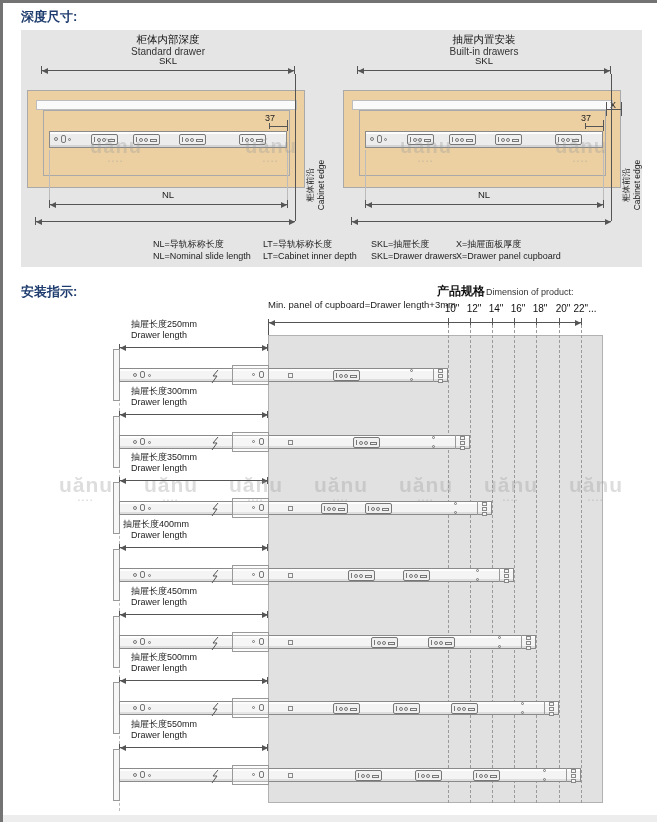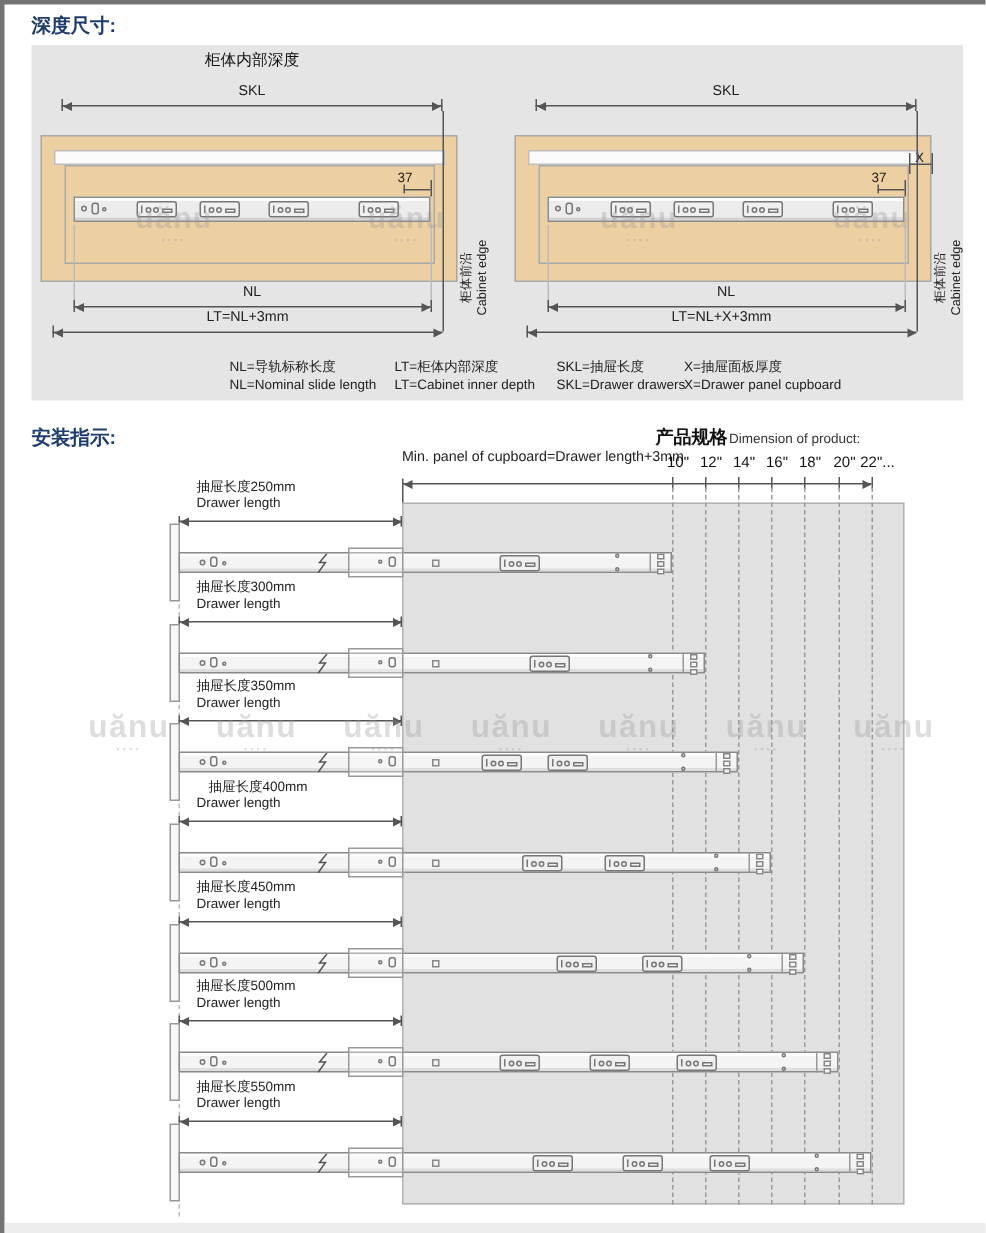--- a/index.html
+++ b/index.html
@@ -20,20 +20,21 @@
 </style>
 </head>
 <body>
 
 <div class="page">
 
   <div class="sec-title" style="left:18px;top:5px;">深度尺寸:</div>
 
   <div class="panel" id="depth-panel">
       <div style="position: absolute; left: 20px; top: 3px; width: 254px; text-align: center; font-size: 10.5px; color: rgb(17, 17, 17);">柜体内部深度</div>
+      <div style="position: absolute; left: 20px; top: 16px; width: 254px; text-align: center; font-size: 10px; color: rgb(51, 51, 51);">Standard drawer</div>
       <div style="position: absolute; left: 20px; top: 25px; width: 254px; text-align: center; font-size: 9.5px;">SKL</div>
       <div style="position: absolute; left: 20px; top: 40px; width: 254px; height: 1px; background: rgb(85, 85, 85);"></div>
       <div style="position: absolute; left: 20px; top: 36px; width: 1px; height: 8px; background: rgb(85, 85, 85);"></div>
       <div style="position: absolute; left: 273px; top: 36px; width: 1px; height: 8px; background: rgb(85, 85, 85);"></div>
       <div style="position: absolute; left: 21px; top: 40px; width: 0px; height: 0px; border-width: 3px 6px 3px 0px; border-top-style: solid; border-bottom-style: solid; border-top-color: transparent; border-bottom-color: transparent; border-image: initial; border-right-style: solid; border-right-color: rgb(85, 85, 85); border-left-style: initial; border-left-color: initial; margin-top: -2px;"></div>
       <div style="position: absolute; left: 267px; top: 40px; width: 0px; height: 0px; border-width: 3px 0px 3px 6px; border-top-style: solid; border-bottom-style: solid; border-top-color: transparent; border-bottom-color: transparent; border-image: initial; border-left-style: solid; border-left-color: rgb(85, 85, 85); border-right-style: initial; border-right-color: initial; margin-top: -2px;"></div>
       <div style="position: absolute; left: 6px; top: 60px; width: 278px; height: 98px; background: rgb(236, 208, 162); border: 1px solid rgb(169, 169, 169); box-sizing: border-box;"></div>
       <div style="position: absolute; left: 15px; top: 70px; width: 261px; height: 10px; background: rgb(250, 250, 250); border: 1px solid rgb(189, 189, 189); box-sizing: border-box;"></div>
       <div style="position: absolute; left: 22px; top: 80px; width: 247px; height: 66px; background: rgb(236, 208, 162); border: 1px solid rgb(169, 169, 169); box-sizing: border-box;"></div>
       <div style="position: absolute; left: 28px; top: 101px; width: 238px; height: 17px; background: rgb(236, 236, 236); border: 1px solid rgb(138, 138, 138); box-sizing: border-box; box-shadow: rgba(255, 255, 255, 0.9) 0px 2px 0px inset, rgba(190, 190, 190, 0.5) 0px -2px 0px inset;"></div>
@@ -69,31 +70,32 @@
       <div style="position: absolute; left: 248px; top: 93px; width: 1px; height: 6px; background: rgb(85, 85, 85);"></div>
       <div style="position: absolute; left: 266px; top: 90px; width: 1px; height: 11px; background: rgb(85, 85, 85);"></div>
       <div style="position: absolute; left: 28px; top: 120px; width: 1px; height: 54px; background: rgb(187, 187, 187);"></div>
       <div style="position: absolute; left: 266px; top: 120px; width: 1px; height: 54px; background: rgb(187, 187, 187);"></div>
       <div style="position: absolute; left: 28px; top: 159px; width: 238px; text-align: center; font-size: 9.5px;">NL</div>
       <div style="position: absolute; left: 28px; top: 174px; width: 238px; height: 1px; background: rgb(85, 85, 85);"></div>
       <div style="position: absolute; left: 28px; top: 170px; width: 1px; height: 8px; background: rgb(85, 85, 85);"></div>
       <div style="position: absolute; left: 266px; top: 170px; width: 1px; height: 8px; background: rgb(85, 85, 85);"></div>
       <div style="position: absolute; left: 29px; top: 174px; width: 0px; height: 0px; border-width: 3px 6px 3px 0px; border-top-style: solid; border-bottom-style: solid; border-top-color: transparent; border-bottom-color: transparent; border-image: initial; border-right-style: solid; border-right-color: rgb(85, 85, 85); border-left-style: initial; border-left-color: initial; margin-top: -2px;"></div>
       <div style="position: absolute; left: 260px; top: 174px; width: 0px; height: 0px; border-width: 3px 0px 3px 6px; border-top-style: solid; border-bottom-style: solid; border-top-color: transparent; border-bottom-color: transparent; border-image: initial; border-left-style: solid; border-left-color: rgb(85, 85, 85); border-right-style: initial; border-right-color: initial; margin-top: -2px;"></div>
-      <div style="position: absolute; left: 14px; top: 176px; width: 260px; text-align: center; font-size: 9.5px;">LT=NL+3mm</div>
       <div style="position: absolute; left: 14px; top: 191px; width: 260px; height: 1px; background: rgb(85, 85, 85);"></div>
       <div style="position: absolute; left: 14px; top: 187px; width: 1px; height: 8px; background: rgb(85, 85, 85);"></div>
       <div style="position: absolute; left: 274px; top: 44px; width: 1px; height: 1px; background: rgb(85, 85, 85);"></div>
       <div style="position: absolute; left: 274px; top: 44px; width: 1px; height: 147px; background: rgb(85, 85, 85);"></div>
       <div style="position: absolute; left: 15px; top: 191px; width: 0px; height: 0px; border-width: 3px 6px 3px 0px; border-top-style: solid; border-bottom-style: solid; border-top-color: transparent; border-bottom-color: transparent; border-image: initial; border-right-style: solid; border-right-color: rgb(85, 85, 85); border-left-style: initial; border-left-color: initial; margin-top: -2px;"></div>
       <div style="position: absolute; left: 268px; top: 191px; width: 0px; height: 0px; border-width: 3px 0px 3px 6px; border-top-style: solid; border-bottom-style: solid; border-top-color: transparent; border-bottom-color: transparent; border-image: initial; border-left-style: solid; border-left-color: rgb(85, 85, 85); border-right-style: initial; border-right-color: initial; margin-top: -2px;"></div>
       <div style="position: absolute; left: 261px; top: 142px; width: 72px; height: 26px; transform: rotate(-90deg); font-size: 8.5px; line-height: 1.35; text-align: center; color: rgb(34, 34, 34);">
         <div style="left: 0px; top: 0px; width: 72px; position: relative;">柜体前沿</div>
         <div style="left: 0px; top: 0px; width: 72px; position: relative;">Cabinet edge</div>
       </div>
+      <div style="position: absolute; left: 336px; top: 3px; width: 254px; text-align: center; font-size: 10.5px; color: rgb(17, 17, 17);">抽屉内置安装</div>
+      <div style="position: absolute; left: 336px; top: 16px; width: 254px; text-align: center; font-size: 10px; color: rgb(51, 51, 51);">Built-in drawers</div>
       <div style="position: absolute; left: 336px; top: 25px; width: 254px; text-align: center; font-size: 9.5px;">SKL</div>
       <div style="position: absolute; left: 336px; top: 40px; width: 254px; height: 1px; background: rgb(85, 85, 85);"></div>
       <div style="position: absolute; left: 336px; top: 36px; width: 1px; height: 8px; background: rgb(85, 85, 85);"></div>
       <div style="position: absolute; left: 589px; top: 36px; width: 1px; height: 8px; background: rgb(85, 85, 85);"></div>
       <div style="position: absolute; left: 337px; top: 40px; width: 0px; height: 0px; border-width: 3px 6px 3px 0px; border-top-style: solid; border-bottom-style: solid; border-top-color: transparent; border-bottom-color: transparent; border-image: initial; border-right-style: solid; border-right-color: rgb(85, 85, 85); border-left-style: initial; border-left-color: initial; margin-top: -2px;"></div>
       <div style="position: absolute; left: 583px; top: 40px; width: 0px; height: 0px; border-width: 3px 0px 3px 6px; border-top-style: solid; border-bottom-style: solid; border-top-color: transparent; border-bottom-color: transparent; border-image: initial; border-left-style: solid; border-left-color: rgb(85, 85, 85); border-right-style: initial; border-right-color: initial; margin-top: -2px;"></div>
       <div style="position: absolute; left: 322px; top: 60px; width: 278px; height: 98px; background: rgb(236, 208, 162); border: 1px solid rgb(169, 169, 169); box-sizing: border-box;"></div>
       <div style="position: absolute; left: 331px; top: 70px; width: 261px; height: 10px; background: rgb(250, 250, 250); border: 1px solid rgb(189, 189, 189); box-sizing: border-box;"></div>
       <div style="position: absolute; left: 338px; top: 80px; width: 247px; height: 66px; background: rgb(236, 208, 162); border: 1px solid rgb(169, 169, 169); box-sizing: border-box;"></div>
       <div style="position: absolute; left: 344px; top: 101px; width: 238px; height: 17px; background: rgb(236, 236, 236); border: 1px solid rgb(138, 138, 138); box-sizing: border-box; box-shadow: rgba(255, 255, 255, 0.9) 0px 2px 0px inset, rgba(190, 190, 190, 0.5) 0px -2px 0px inset;"></div>
@@ -133,34 +135,33 @@
       <div style="position: absolute; left: 600px; top: 72px; width: 1px; height: 14px; background: rgb(85, 85, 85);"></div>
       <div style="position: absolute; left: 585px; top: 79px; width: 15px; height: 1px; background: rgb(85, 85, 85);"></div>
       <div style="position: absolute; left: 344px; top: 120px; width: 1px; height: 54px; background: rgb(187, 187, 187);"></div>
       <div style="position: absolute; left: 582px; top: 120px; width: 1px; height: 54px; background: rgb(187, 187, 187);"></div>
       <div style="position: absolute; left: 344px; top: 159px; width: 238px; text-align: center; font-size: 9.5px;">NL</div>
       <div style="position: absolute; left: 344px; top: 174px; width: 238px; height: 1px; background: rgb(85, 85, 85);"></div>
       <div style="position: absolute; left: 344px; top: 170px; width: 1px; height: 8px; background: rgb(85, 85, 85);"></div>
       <div style="position: absolute; left: 582px; top: 170px; width: 1px; height: 8px; background: rgb(85, 85, 85);"></div>
       <div style="position: absolute; left: 345px; top: 174px; width: 0px; height: 0px; border-width: 3px 6px 3px 0px; border-top-style: solid; border-bottom-style: solid; border-top-color: transparent; border-bottom-color: transparent; border-image: initial; border-right-style: solid; border-right-color: rgb(85, 85, 85); border-left-style: initial; border-left-color: initial; margin-top: -2px;"></div>
       <div style="position: absolute; left: 576px; top: 174px; width: 0px; height: 0px; border-width: 3px 0px 3px 6px; border-top-style: solid; border-bottom-style: solid; border-top-color: transparent; border-bottom-color: transparent; border-image: initial; border-left-style: solid; border-left-color: rgb(85, 85, 85); border-right-style: initial; border-right-color: initial; margin-top: -2px;"></div>
-      <div style="position: absolute; left: 330px; top: 176px; width: 260px; text-align: center; font-size: 9.5px;">LT=NL+X+3mm</div>
       <div style="position: absolute; left: 330px; top: 191px; width: 260px; height: 1px; background: rgb(85, 85, 85);"></div>
       <div style="position: absolute; left: 330px; top: 187px; width: 1px; height: 8px; background: rgb(85, 85, 85);"></div>
       <div style="position: absolute; left: 590px; top: 44px; width: 1px; height: 1px; background: rgb(85, 85, 85);"></div>
       <div style="position: absolute; left: 590px; top: 44px; width: 1px; height: 147px; background: rgb(85, 85, 85);"></div>
       <div style="position: absolute; left: 331px; top: 191px; width: 0px; height: 0px; border-width: 3px 6px 3px 0px; border-top-style: solid; border-bottom-style: solid; border-top-color: transparent; border-bottom-color: transparent; border-image: initial; border-right-style: solid; border-right-color: rgb(85, 85, 85); border-left-style: initial; border-left-color: initial; margin-top: -2px;"></div>
       <div style="position: absolute; left: 584px; top: 191px; width: 0px; height: 0px; border-width: 3px 0px 3px 6px; border-top-style: solid; border-bottom-style: solid; border-top-color: transparent; border-bottom-color: transparent; border-image: initial; border-left-style: solid; border-left-color: rgb(85, 85, 85); border-right-style: initial; border-right-color: initial; margin-top: -2px;"></div>
       <div style="position: absolute; left: 577px; top: 142px; width: 72px; height: 26px; transform: rotate(-90deg); font-size: 8.5px; line-height: 1.35; text-align: center; color: rgb(34, 34, 34);">
         <div style="left: 0px; top: 0px; width: 72px; position: relative;">柜体前沿</div>
         <div style="left: 0px; top: 0px; width: 72px; position: relative;">Cabinet edge</div>
       </div>
       <div style="position: absolute; left: 132px; top: 208px; font-size: 9px; color: rgb(34, 34, 34); white-space: nowrap;">NL=导轨标称长度</div>
       <div style="position: absolute; left: 132px; top: 221px; font-size: 9px; color: rgb(34, 34, 34); white-space: nowrap;">NL=Nominal slide length</div>
-      <div style="position: absolute; left: 242px; top: 208px; font-size: 9px; color: rgb(34, 34, 34); white-space: nowrap;">LT=柜体内部深度</div>
+      <div style="position: absolute; left: 242px; top: 208px; font-size: 9px; color: rgb(34, 34, 34); white-space: nowrap;">LT=导轨标称长度</div>
       <div style="position: absolute; left: 242px; top: 221px; font-size: 9px; color: rgb(34, 34, 34); white-space: nowrap;">LT=Cabinet inner depth</div>
       <div style="position: absolute; left: 350px; top: 208px; font-size: 9px; color: rgb(34, 34, 34); white-space: nowrap;">SKL=抽屉长度</div>
       <div style="position: absolute; left: 350px; top: 221px; font-size: 9px; color: rgb(34, 34, 34); white-space: nowrap;">SKL=Drawer drawers</div>
       <div style="position: absolute; left: 435px; top: 208px; font-size: 9px; color: rgb(34, 34, 34); white-space: nowrap;">X=抽屉面板厚度</div>
       <div style="position: absolute; left: 435px; top: 221px; font-size: 9px; color: rgb(34, 34, 34); white-space: nowrap;">X=Drawer panel cupboard</div>
       <div class="abs wm" style="position: absolute; left: 45px; top: 105px; width: 100px; text-align: center; color: rgb(154, 154, 154); opacity: 0.33;">
         <div style="position: absolute; left: 0px; top: 0px; width: 100px; font-weight: bold; font-size: 20px; letter-spacing: 1px;">uănu</div>
         <div style="position: absolute; left: 30px; top: 23px; width: 40px; font-size: 6px; letter-spacing: 2px;">▪▪▪▪</div>
       </div>
       <div class="abs wm" style="position: absolute; left: 200px; top: 105px; width: 100px; text-align: center; color: rgb(154, 154, 154); opacity: 0.33;">
@@ -310,21 +311,21 @@
         <div style="position: absolute; left: 10px; top: 3px; width: 4px; height: 4px; border: 1px solid rgb(119, 119, 119); border-radius: 50%; box-sizing: border-box;"></div>
         <div style="position: absolute; left: 16px; top: 4px; width: 7px; height: 3px; border: 1px solid rgb(119, 119, 119); box-sizing: border-box;"></div>
       </div>
       <div style="position: absolute; left: 451px; top: 499px; width: 3px; height: 3px; border: 1px solid rgb(119, 119, 119); border-radius: 50%; box-sizing: border-box;"></div>
       <div style="position: absolute; left: 451px; top: 508px; width: 3px; height: 3px; border: 1px solid rgb(119, 119, 119); border-radius: 50%; box-sizing: border-box;"></div>
       <div style="position: absolute; left: 474px; top: 498px; width: 1px; height: 14px; background: rgb(153, 153, 153);"></div>
       <div style="position: absolute; left: 479px; top: 499px; width: 5px; height: 4px; background: rgb(244, 244, 244); border: 1px solid rgb(136, 136, 136); box-sizing: border-box;"></div>
       <div style="position: absolute; left: 479px; top: 504px; width: 5px; height: 4px; background: rgb(244, 244, 244); border: 1px solid rgb(136, 136, 136); box-sizing: border-box;"></div>
       <div style="position: absolute; left: 479px; top: 509px; width: 5px; height: 4px; background: rgb(244, 244, 244); border: 1px solid rgb(136, 136, 136); box-sizing: border-box;"></div>
       <div style="position: absolute; left: 135px; top: 566px; width: 110px; text-align: right; font-size: 10.5px; color: rgb(17, 17, 17);">16"(400mm)</div>
-      <div style="position: absolute; left: 136px; top: 515px; font-size: 9px; color: rgb(34, 34, 34); white-space: nowrap;">抽屉长度400mm</div>
+      <div style="position: absolute; left: 120px; top: 515px; font-size: 9px; color: rgb(34, 34, 34); white-space: nowrap;">抽屉长度400mm</div>
       <div style="position: absolute; left: 128px; top: 527px; font-size: 9px; color: rgb(34, 34, 34); white-space: nowrap;">Drawer length</div>
       <div style="position: absolute; left: 116px; top: 544px; width: 149px; height: 1px; background: rgb(85, 85, 85);"></div>
       <div style="position: absolute; left: 116px; top: 541px; width: 1px; height: 7px; background: rgb(85, 85, 85);"></div>
       <div style="position: absolute; left: 264px; top: 541px; width: 1px; height: 7px; background: rgb(85, 85, 85);"></div>
       <div style="position: absolute; left: 117px; top: 544px; width: 0px; height: 0px; border-width: 3px 6px 3px 0px; border-top-style: solid; border-bottom-style: solid; border-top-color: transparent; border-bottom-color: transparent; border-image: initial; border-right-style: solid; border-right-color: rgb(85, 85, 85); border-left-style: initial; border-left-color: initial; margin-top: -2px;"></div>
       <div style="position: absolute; left: 259px; top: 544px; width: 0px; height: 0px; border-width: 3px 0px 3px 6px; border-top-style: solid; border-bottom-style: solid; border-top-color: transparent; border-bottom-color: transparent; border-image: initial; border-left-style: solid; border-left-color: rgb(85, 85, 85); border-right-style: initial; border-right-color: initial; margin-top: -2px;"></div>
       <div style="position: absolute; left: 116px; top: 548px; width: 0px; height: 60px; border-left: 1px dashed rgb(187, 187, 187);"></div>
       <div style="position: absolute; left: 110px; top: 546px; width: 7px; height: 52px; background: rgb(247, 247, 247); border: 1px solid rgb(153, 153, 153); box-sizing: border-box;"></div>
       <div style="position: absolute; left: 116px; top: 565px; width: 395px; height: 14px; background: rgb(244, 244, 244); border: 1px solid rgb(138, 138, 138); box-sizing: border-box; box-shadow: rgba(255, 255, 255, 0.9) 0px 2px 0px inset, rgba(195, 195, 195, 0.45) 0px -2px 0px inset;"></div>
       <div style="position: absolute; left: 130px; top: 570px; width: 4px; height: 4px; border: 1px solid rgb(119, 119, 119); border-radius: 50%; box-sizing: border-box;"></div>

